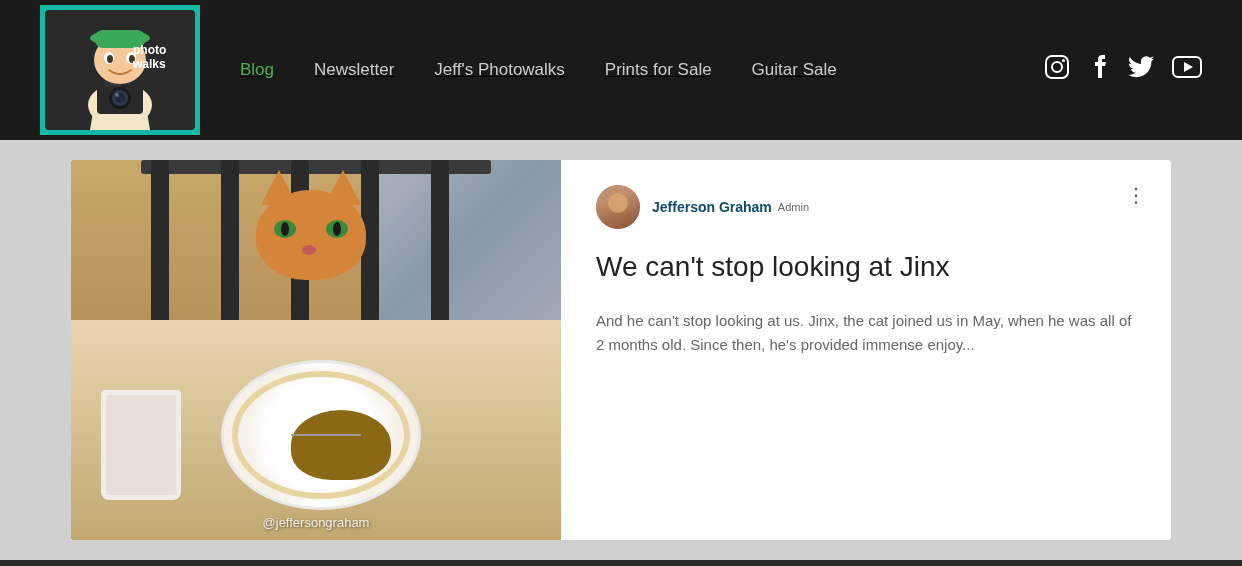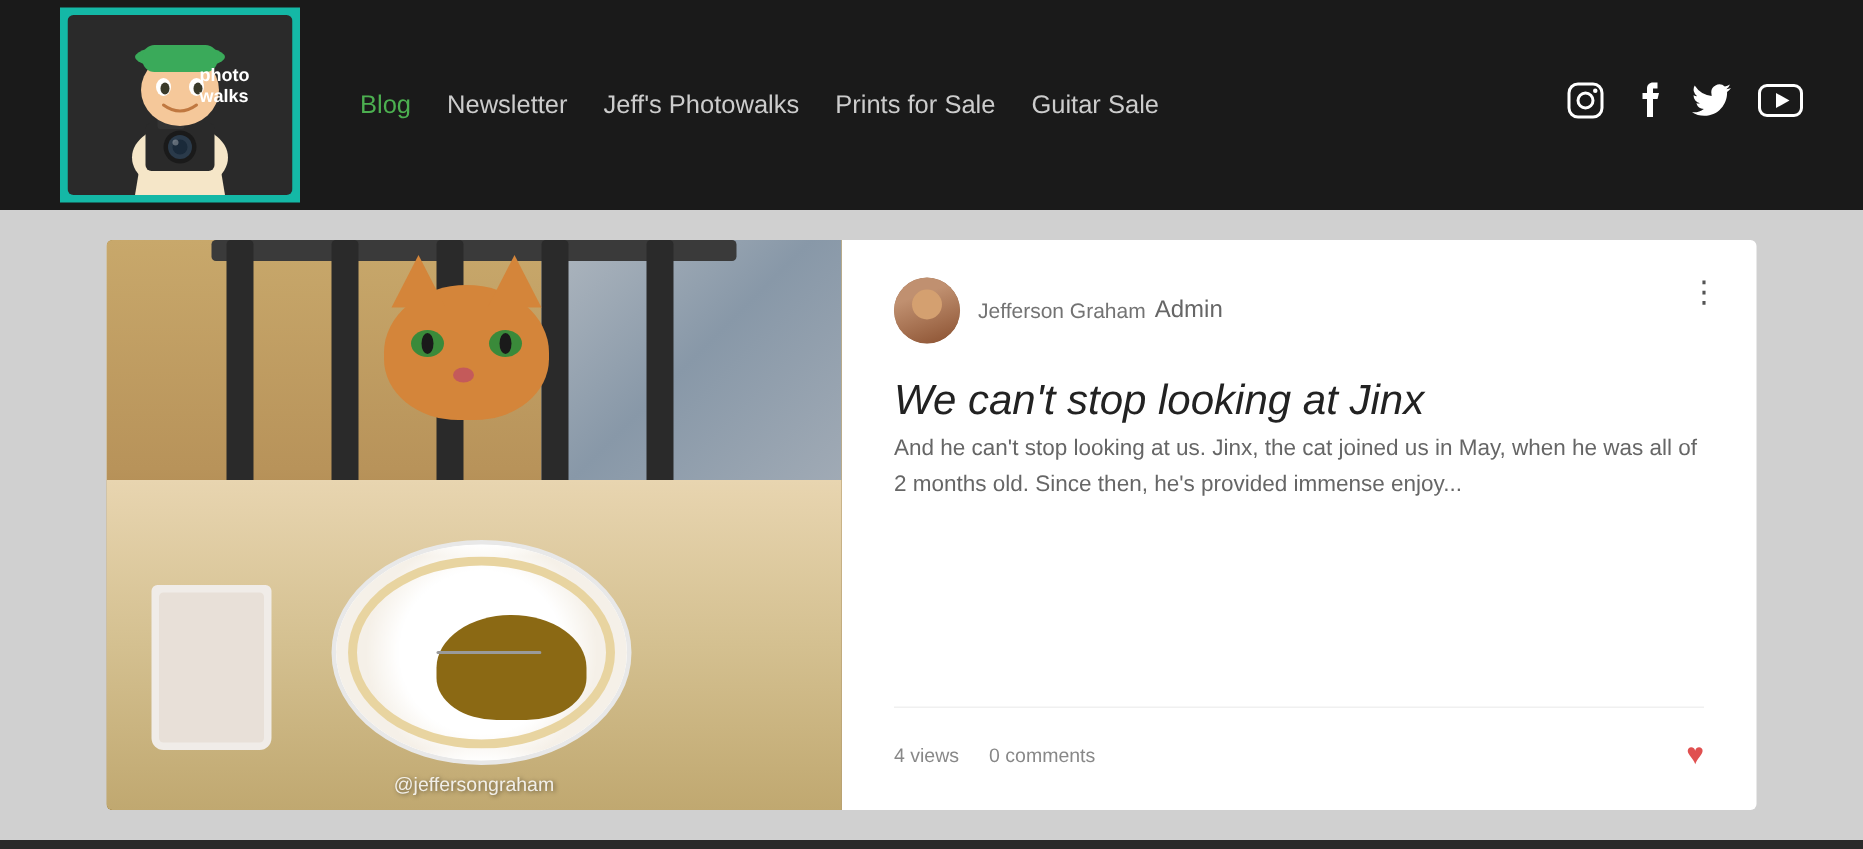--- a/index.html
+++ b/index.html
@@ -27,22 +27,23 @@
       align-items: center;
       justify-content: center;
     }
     
     .logo-svg {
       width: 150px;
       height: 120px;
     }
     .nav {
       display: flex;
-      gap: 24px;
+      gap: 40px;
       flex: 1;
+      text-decoration: underline;
     }
     .nav-item {
       color: #cccccc;
       text-decoration: none;
       font-size: 17px;
       cursor: pointer;
     }
     .nav-item.active {
       color: #4caf50;
       font-weight: 500;
@@ -272,25 +273,25 @@
     .author-info {
       flex: 1;
     }
     .author-name-row {
       display: flex;
       align-items: center;
       gap: 6px;
     }
     .author-name {
       font-size: 14px;
-      color: #737373;
-      font-weight: 400;
+      color: #0c4a6e;
+      font-weight: 700;
     }
     .admin-badge {
-      font-size: 16px;
+      font-size: 11px;
       color: #666;
     }
     .post-time {
       font-size: 12px;
       color: #888;
       margin-top: 2px;
     }
     .dot-sep {
       color: #888;
     }
@@ -301,23 +302,22 @@
       border: none;
       cursor: pointer;
       font-size: 20px;
       color: #555;
       line-height: 1;
     }
     .post-title {
       font-size: 28px;
       color: #222;
       font-weight: 400;
-      margin-bottom: 2px;
+      margin-bottom: 24px;
       line-height: 1.3;
-      font-style: italic;
     }
     .post-excerpt {
       font-size: 15px;
       color: #666;
       line-height: 1.6;
       margin-bottom: 48px;
     }
     .post-footer {
       display: flex;
       align-items: center;
@@ -478,23 +478,16 @@
             <span class="admin-badge">Admin</span>
           </div>
         </div>
       </div>
 
       <button class="more-btn">⋮</button>
 
       <h1 class="post-title">We can't stop looking at Jinx</h1>
       <p class="post-excerpt">And he can't stop looking at us. Jinx, the cat joined us in May, when he was all of 2 months old. Since then, he's provided immense enjoy...</p>
 
-      <div class="post-footer">
-        <div class="post-stats">
-          <span class="stat-item">4 views</span>
-          <span class="stat-item">0 comments</span>
-        </div>
-        <button class="like-btn">♥</button>
-      </div>
 
     </div>
   </article>
 </main>
 
 </body></html>

